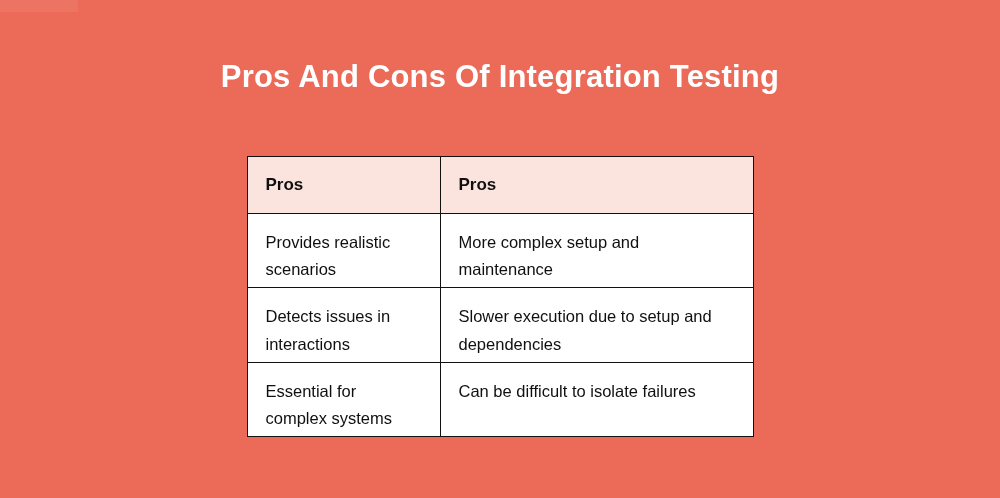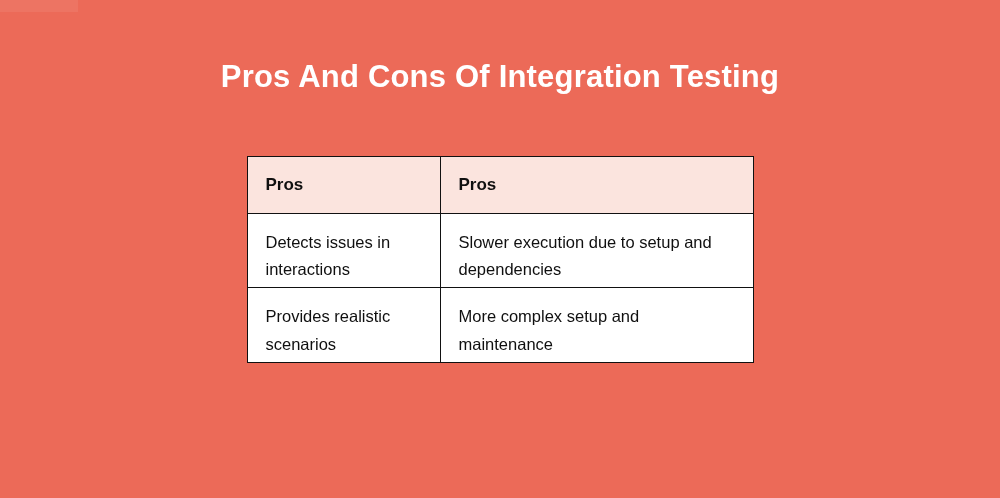--- a/index.html
+++ b/index.html
@@ -87,24 +87,28 @@
         <col class="c2">
       </colgroup>
       <thead>
         <tr>
           <th>Pros</th>
           <th>Pros</th>
         </tr>
       </thead>
       <tbody>
         <tr>
+          <td>Provides realistic scenarios</td>
+          <td>More complex setup and maintenance</td>
+        </tr>
+        <tr>
           <td>Detects issues in interactions</td>
           <td>Slower execution due to setup and dependencies</td>
         </tr>
         <tr>
-          <td>Provides realistic scenarios</td>
-          <td>More complex setup and maintenance</td>
+          <td>Essential for complex systems</td>
+          <td>Can be difficult to isolate failures</td>
         </tr>
       </tbody>
     </table>
   </div>
 
 </div>
 
 </body></html>

